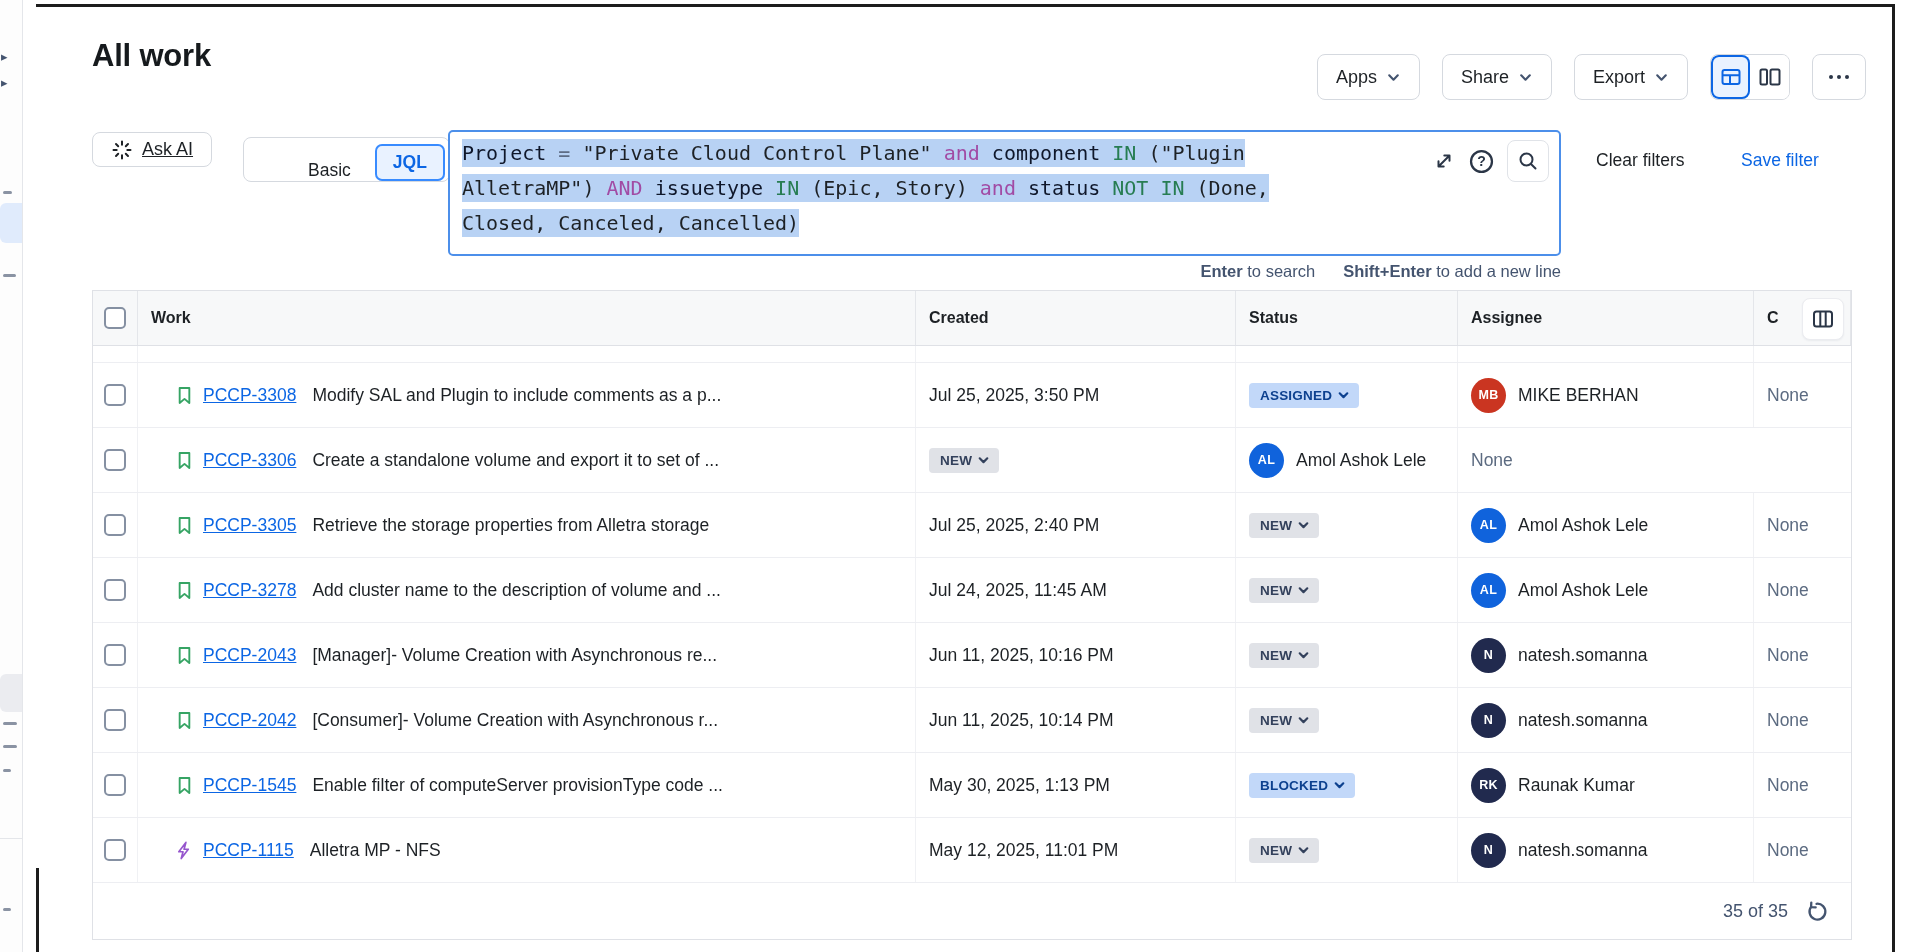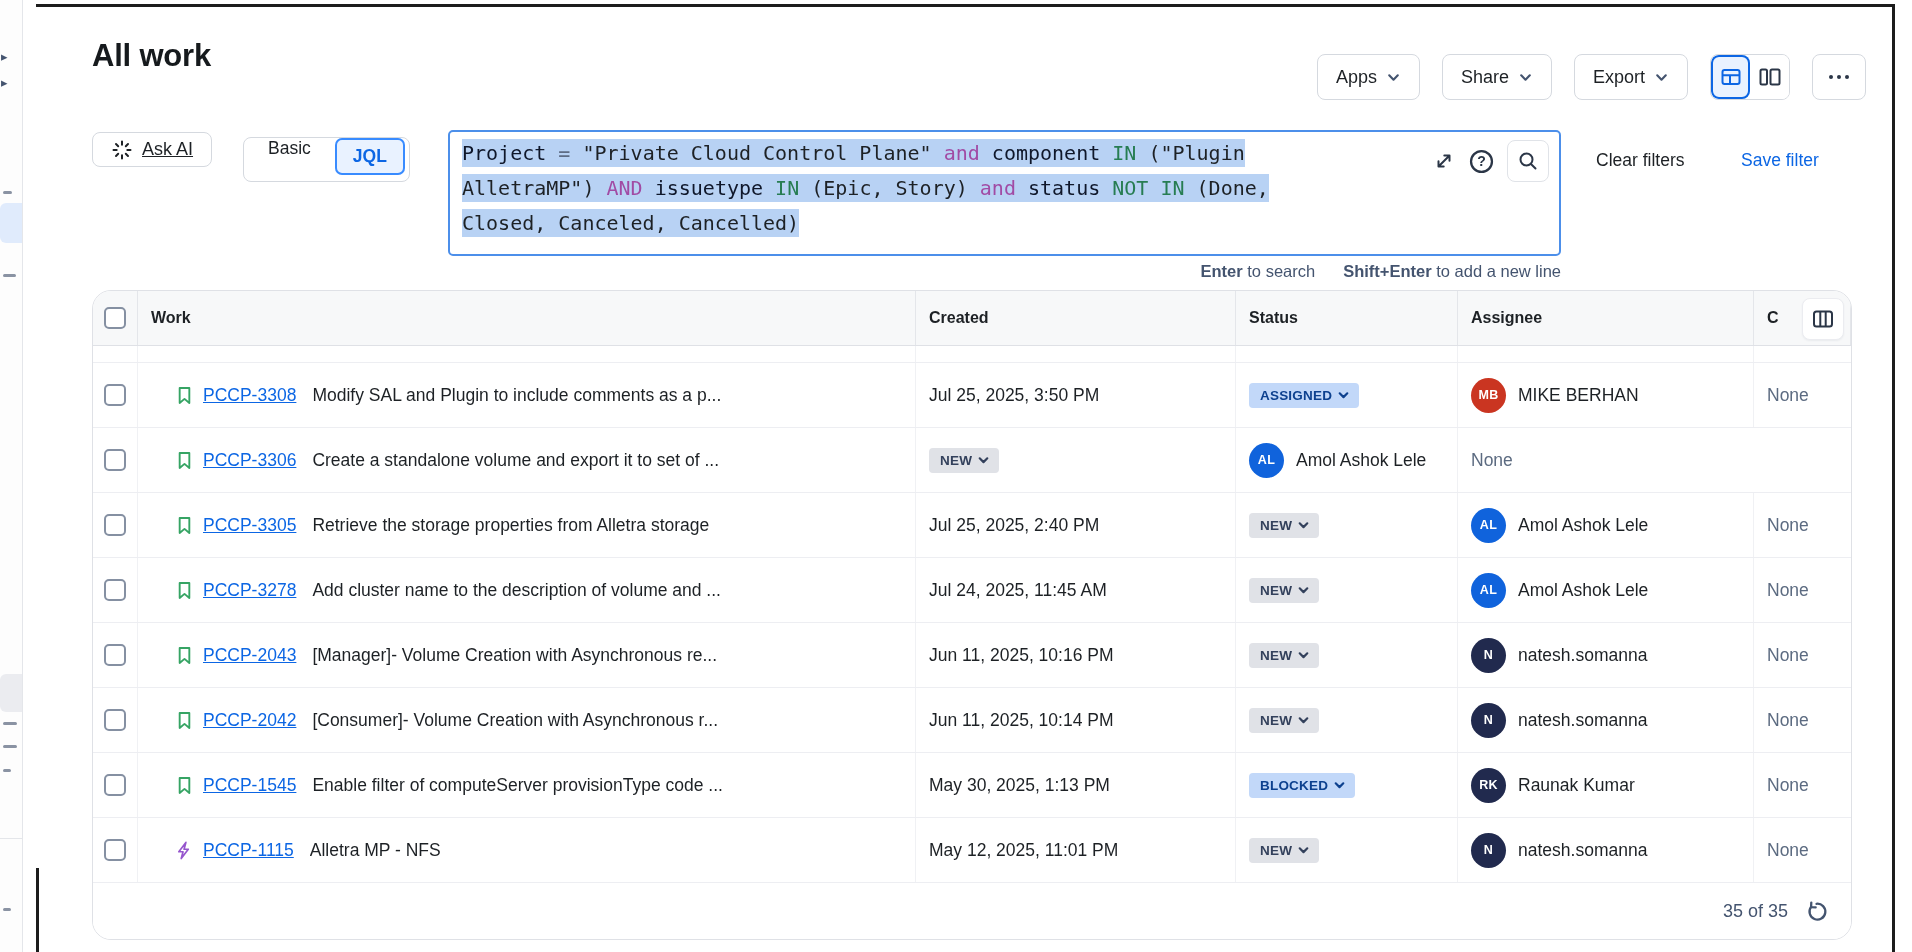--- a/index.html
+++ b/index.html
@@ -22,42 +22,42 @@
   .top-actions{position:absolute;top:54px;right:46px;display:flex;gap:22px;align-items:center;height:46px;}
   .btn{display:inline-flex;align-items:center;gap:9px;height:46px;padding:0 18px;border:1px solid #D5D9DF;
        border-radius:8px;background:#fff;font-size:18px;font-weight:500;color:#1D2125;cursor:pointer;box-sizing:border-box;}
   .view-toggle{display:flex;border:1px solid #D5D9DF;border-radius:8px;height:46px;box-sizing:border-box;overflow:hidden;}
   .view-btn{width:39px;height:44px;display:flex;align-items:center;justify-content:center;background:#fff;cursor:pointer;}
   .view-btn.active{background:#E9F2FF;box-shadow:inset 0 0 0 2px #0C66E4;border-radius:8px;}
   .btn-more{width:54px;justify-content:center;padding:0;gap:4px;}
   .dot{width:4px;height:4px;border-radius:50%;background:#2B3647;}
   
   .ask-ai{position:absolute;left:92px;top:132px;height:35px;text-decoration:underline;}
-  .mode-group{position:absolute;left:243px;top:137px;height:45px;display:flex;align-items:flex-start;
-              border:1px solid #D5D9DF;border-radius:8px;background:#fff;box-sizing:border-box;padding-right:4px;}
+  .mode-group{position:absolute;left:243px;top:137px;height:45px;display:flex;align-items:flex-end;
+              border:1px solid #D5D9DF;border-radius:8px;background:#fff;box-sizing:border-box;padding-right:4px;padding-left:40px;}
   .mode-basic{padding:0 24px;font-size:17.5px;font-weight:500;color:#1D2125;cursor:pointer;}
   .mode-jql{height:37px;padding:0 18px;display:flex;align-items:center;border-radius:7px;cursor:pointer;
             box-shadow:inset 0 0 0 2px #388BFF;background:#E9F2FF;color:#0C66E4;font-weight:700;font-size:17.5px;}
   .jql-box{position:absolute;left:448px;top:130px;width:1113px;height:126px;border:2px solid #4C8FEA;
            border-radius:5px;background:#fff;box-sizing:border-box;cursor:text;}
   .jql-text{position:absolute;left:12px;top:4px;right:132px;font-family:"DejaVu Sans Mono",monospace;
             font-size:20px;line-height:35px;white-space:pre;}
   .jql-line .sel{background:#B8D2F4;padding:2px 0;}
   .tk-field{color:#0f172a;} .tk-kw{color:#A14BA4;} .tk-fn{color:#277D52;} .tk-op{color:#5E6C84;} .tk-text{color:#1D2125;}
   .jql-icons{position:absolute;top:8px;right:10px;display:flex;align-items:center;gap:12px;}
   .icon-plain{display:flex;align-items:center;justify-content:center;cursor:pointer;}
   .icon-btn-search{width:40px;height:40px;border:1px solid #E0E3E8;border-radius:8px;display:flex;
                    align-items:center;justify-content:center;background:#fff;cursor:pointer;}
   .clear-filters{position:absolute;left:1596px;top:150px;font-size:17.5px;font-weight:500;color:#1D2125;cursor:pointer;}
   .save-filter{position:absolute;left:1741px;top:150px;font-size:17.5px;font-weight:500;color:#0C66E4;cursor:pointer;}
   .hint{position:absolute;left:448px;top:262px;width:1113px;text-align:right;font-size:16.5px;color:#44546F;}
   .hint b{font-weight:700;}
   .hint .hgap{display:inline-block;width:28px;}
   
-  .table{position:absolute;left:92px;top:290px;width:1760px;border:1px solid #DFE1E6;border-radius:19px;
+  .table{position:absolute;left:92px;top:290px;width:1760px;border:1px solid #DFE1E6;border-radius:0;
          background:#fff;overflow:hidden;box-sizing:border-box;}
   .grid-row{display:grid;grid-template-columns:45px 778px 320px 222px 296px 1fr;}
   .thead{height:54px;background:#F7F8F9;border-bottom:1px solid #DFE1E6;position:relative;}
   .th{display:flex;align-items:center;padding-left:13px;font-size:16px;font-weight:700;color:#1D2125;
       border-right:1px solid #E4E6EA;overflow:hidden;white-space:nowrap;box-sizing:border-box;}
   .th:last-child{border-right:none;}
   .th-check{justify-content:center;padding-left:0;}
   .cols-btn{position:absolute;right:7px;top:7px;width:40px;height:40px;background:#fff;border:1px solid #EBECF0;
             border-radius:8px;display:flex;align-items:center;justify-content:center;cursor:pointer;box-shadow:0 1px 2px rgba(9,30,66,.06);}
   .partial-row{height:16px;border-bottom:1px solid #EDEEF2;}

